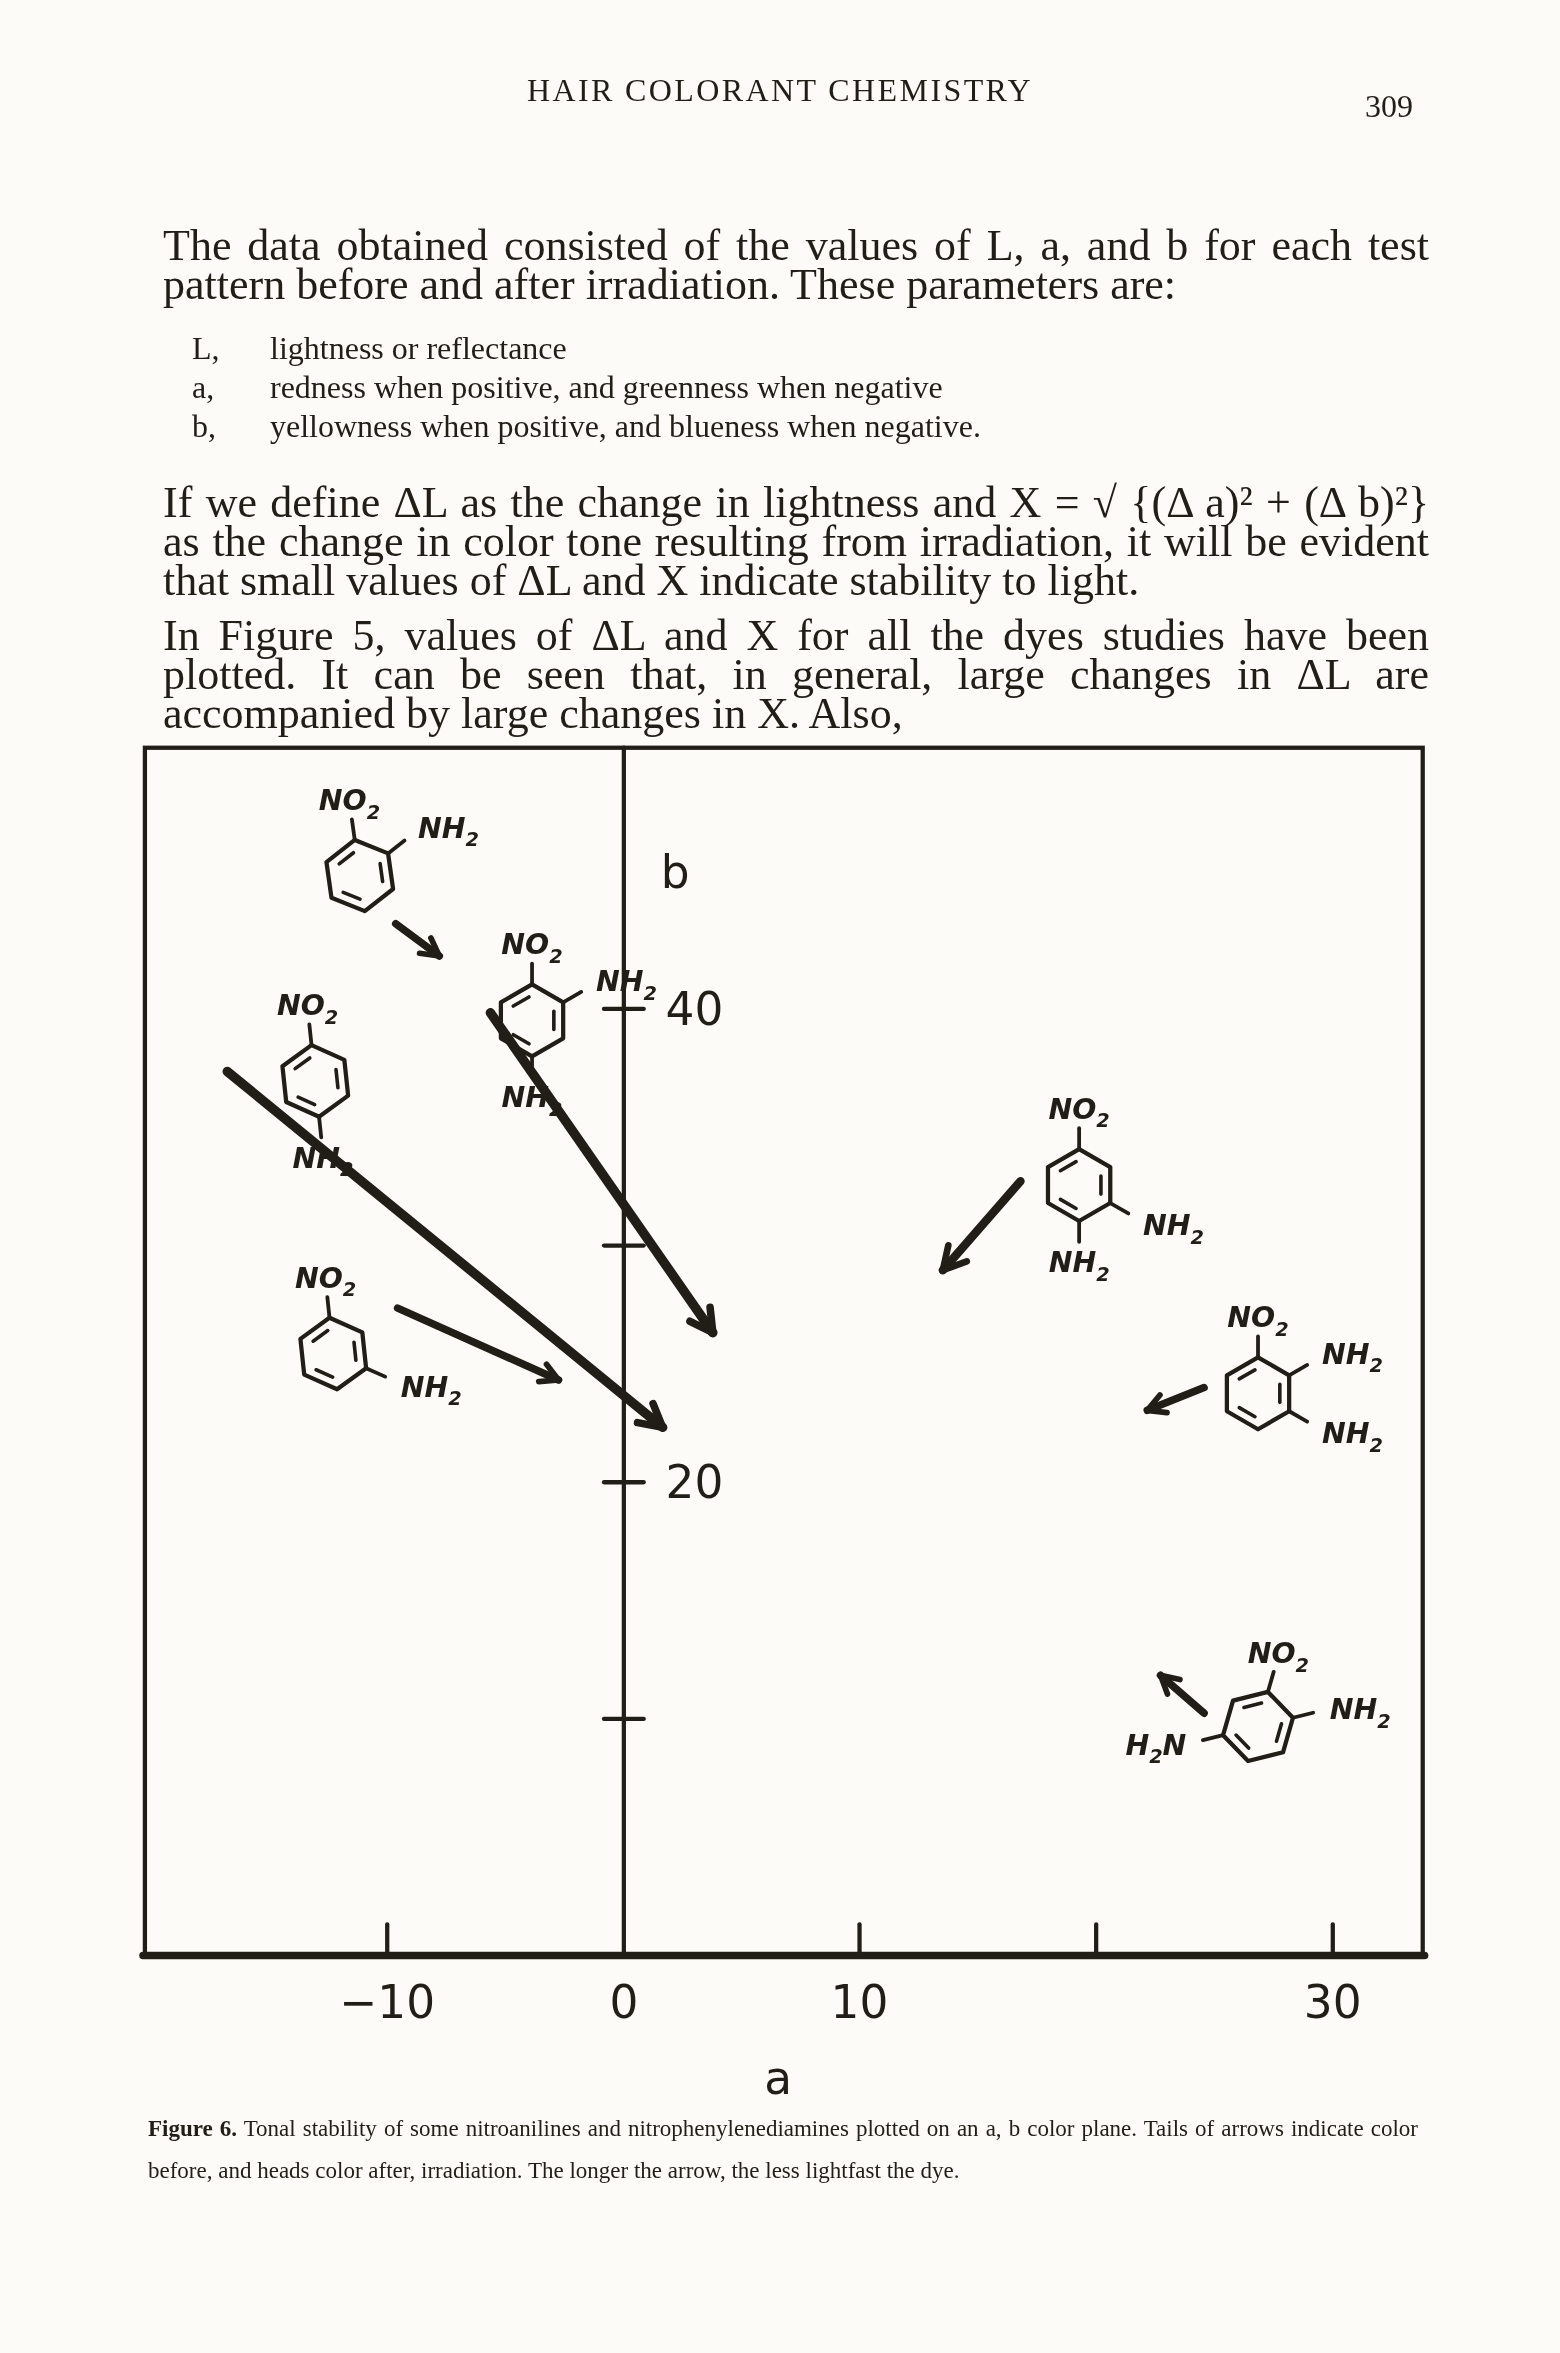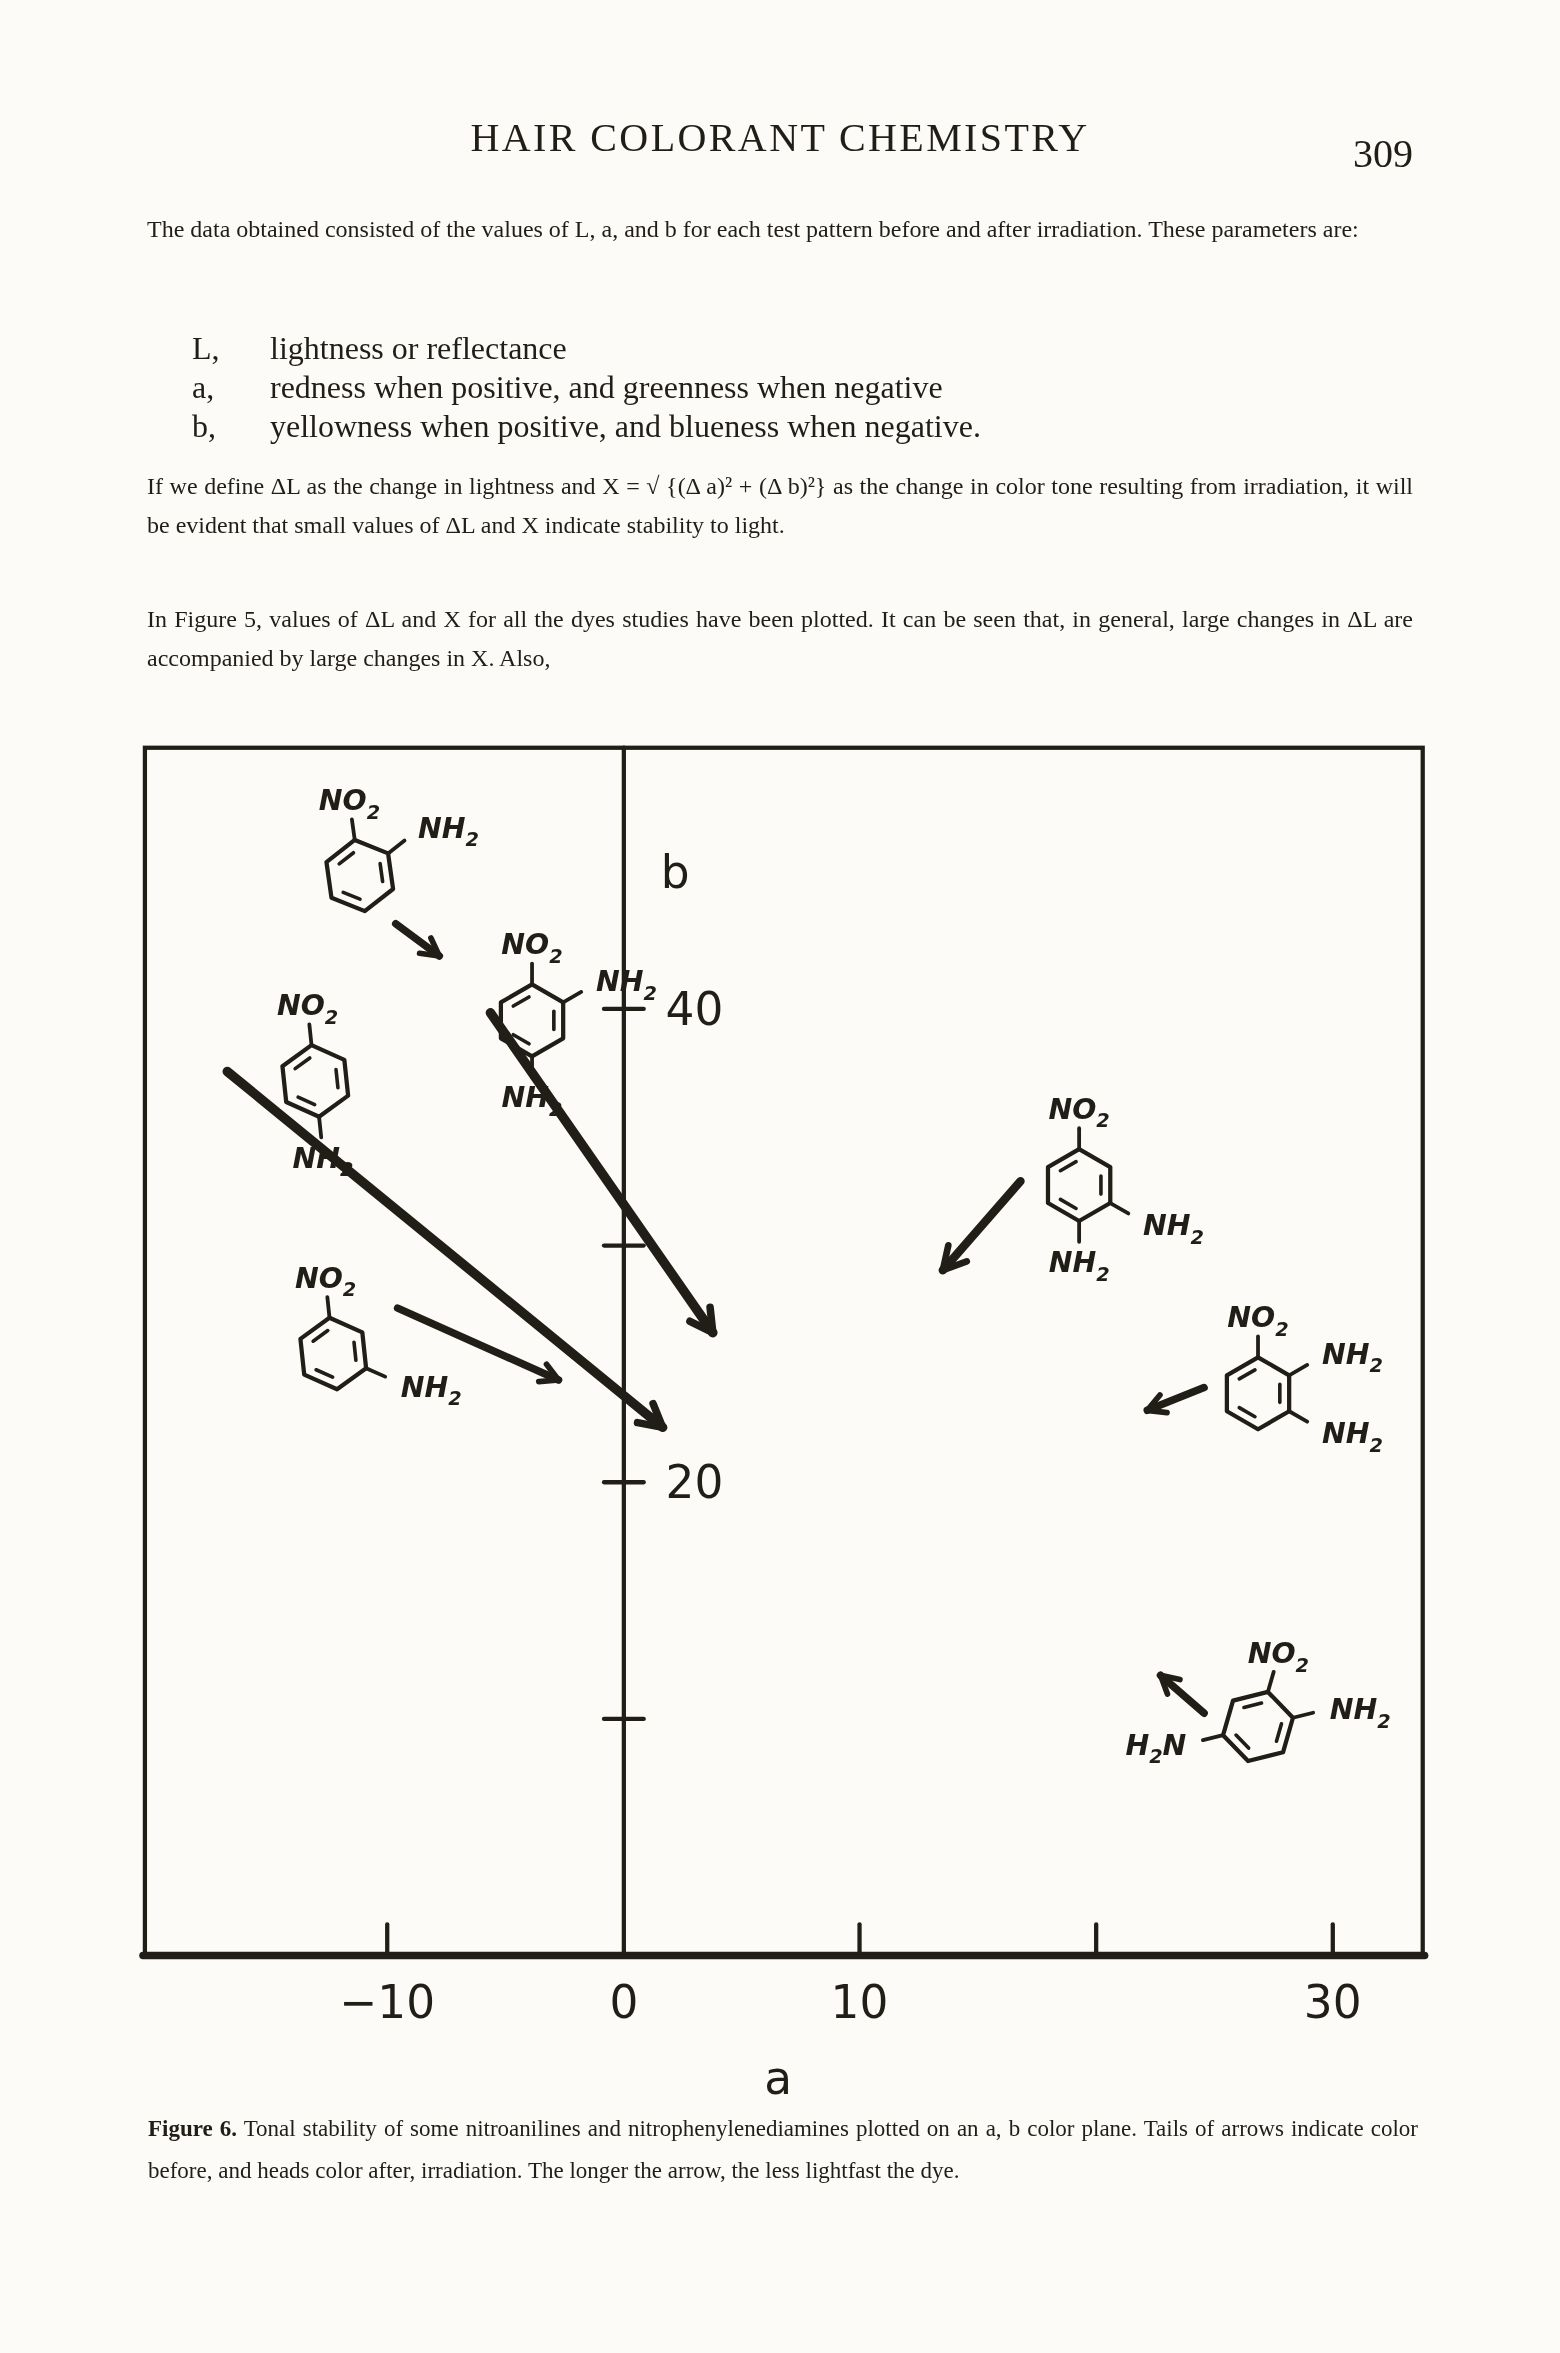--- a/index.html
+++ b/index.html
@@ -1,22 +1,22 @@
 <!DOCTYPE html>
 <html style="font-size:15px"><head>
 <meta charset="utf-8">
 <style>
   html,body{margin:0;padding:0;background:#e8e6e1;}
   .page{position:relative;width:1561px;height:2354px;background:#fcfbf7;
         font-family:"Liberation Serif",serif;color:#211d17;overflow:hidden;}
-  .running-head{position:absolute;left:147px;right:148px;top:72px;height:42px;font-size:40px;margin-top:42px;}
+  .running-head{position:absolute;left:147px;right:148px;top:72px;height:42px;font-size:32px;}
   .rh-title{position:absolute;left:0;right:0;text-align:center;letter-spacing:2.4px;}
   .rh-page{position:absolute;right:0;top:16px;}
-  .body-par{position:absolute;left:147px;width:1266px;margin:0;
-            font-size:24px;line-height:39px;text-align:justify;}
+  .body-par{position:absolute;left:147px;width:1266px;margin:16px;
+            font-size:44px;line-height:39px;text-align:justify;}
   #p1{top:210px;}
   #p2{top:467px;}
   #p3{top:600px;}
   .deflist{position:absolute;left:192px;top:329px;font-size:32px;line-height:39px;}
   .defrow{display:flex;}
   .defterm{width:78px;flex:none;}
   .caption{position:absolute;left:148px;top:2108px;width:1270px;
            font-size:23px;line-height:42px;text-align:justify;}
   .cap-label{font-weight:bold;}
   #figure-svg{position:absolute;left:0;top:0;pointer-events:none;}

